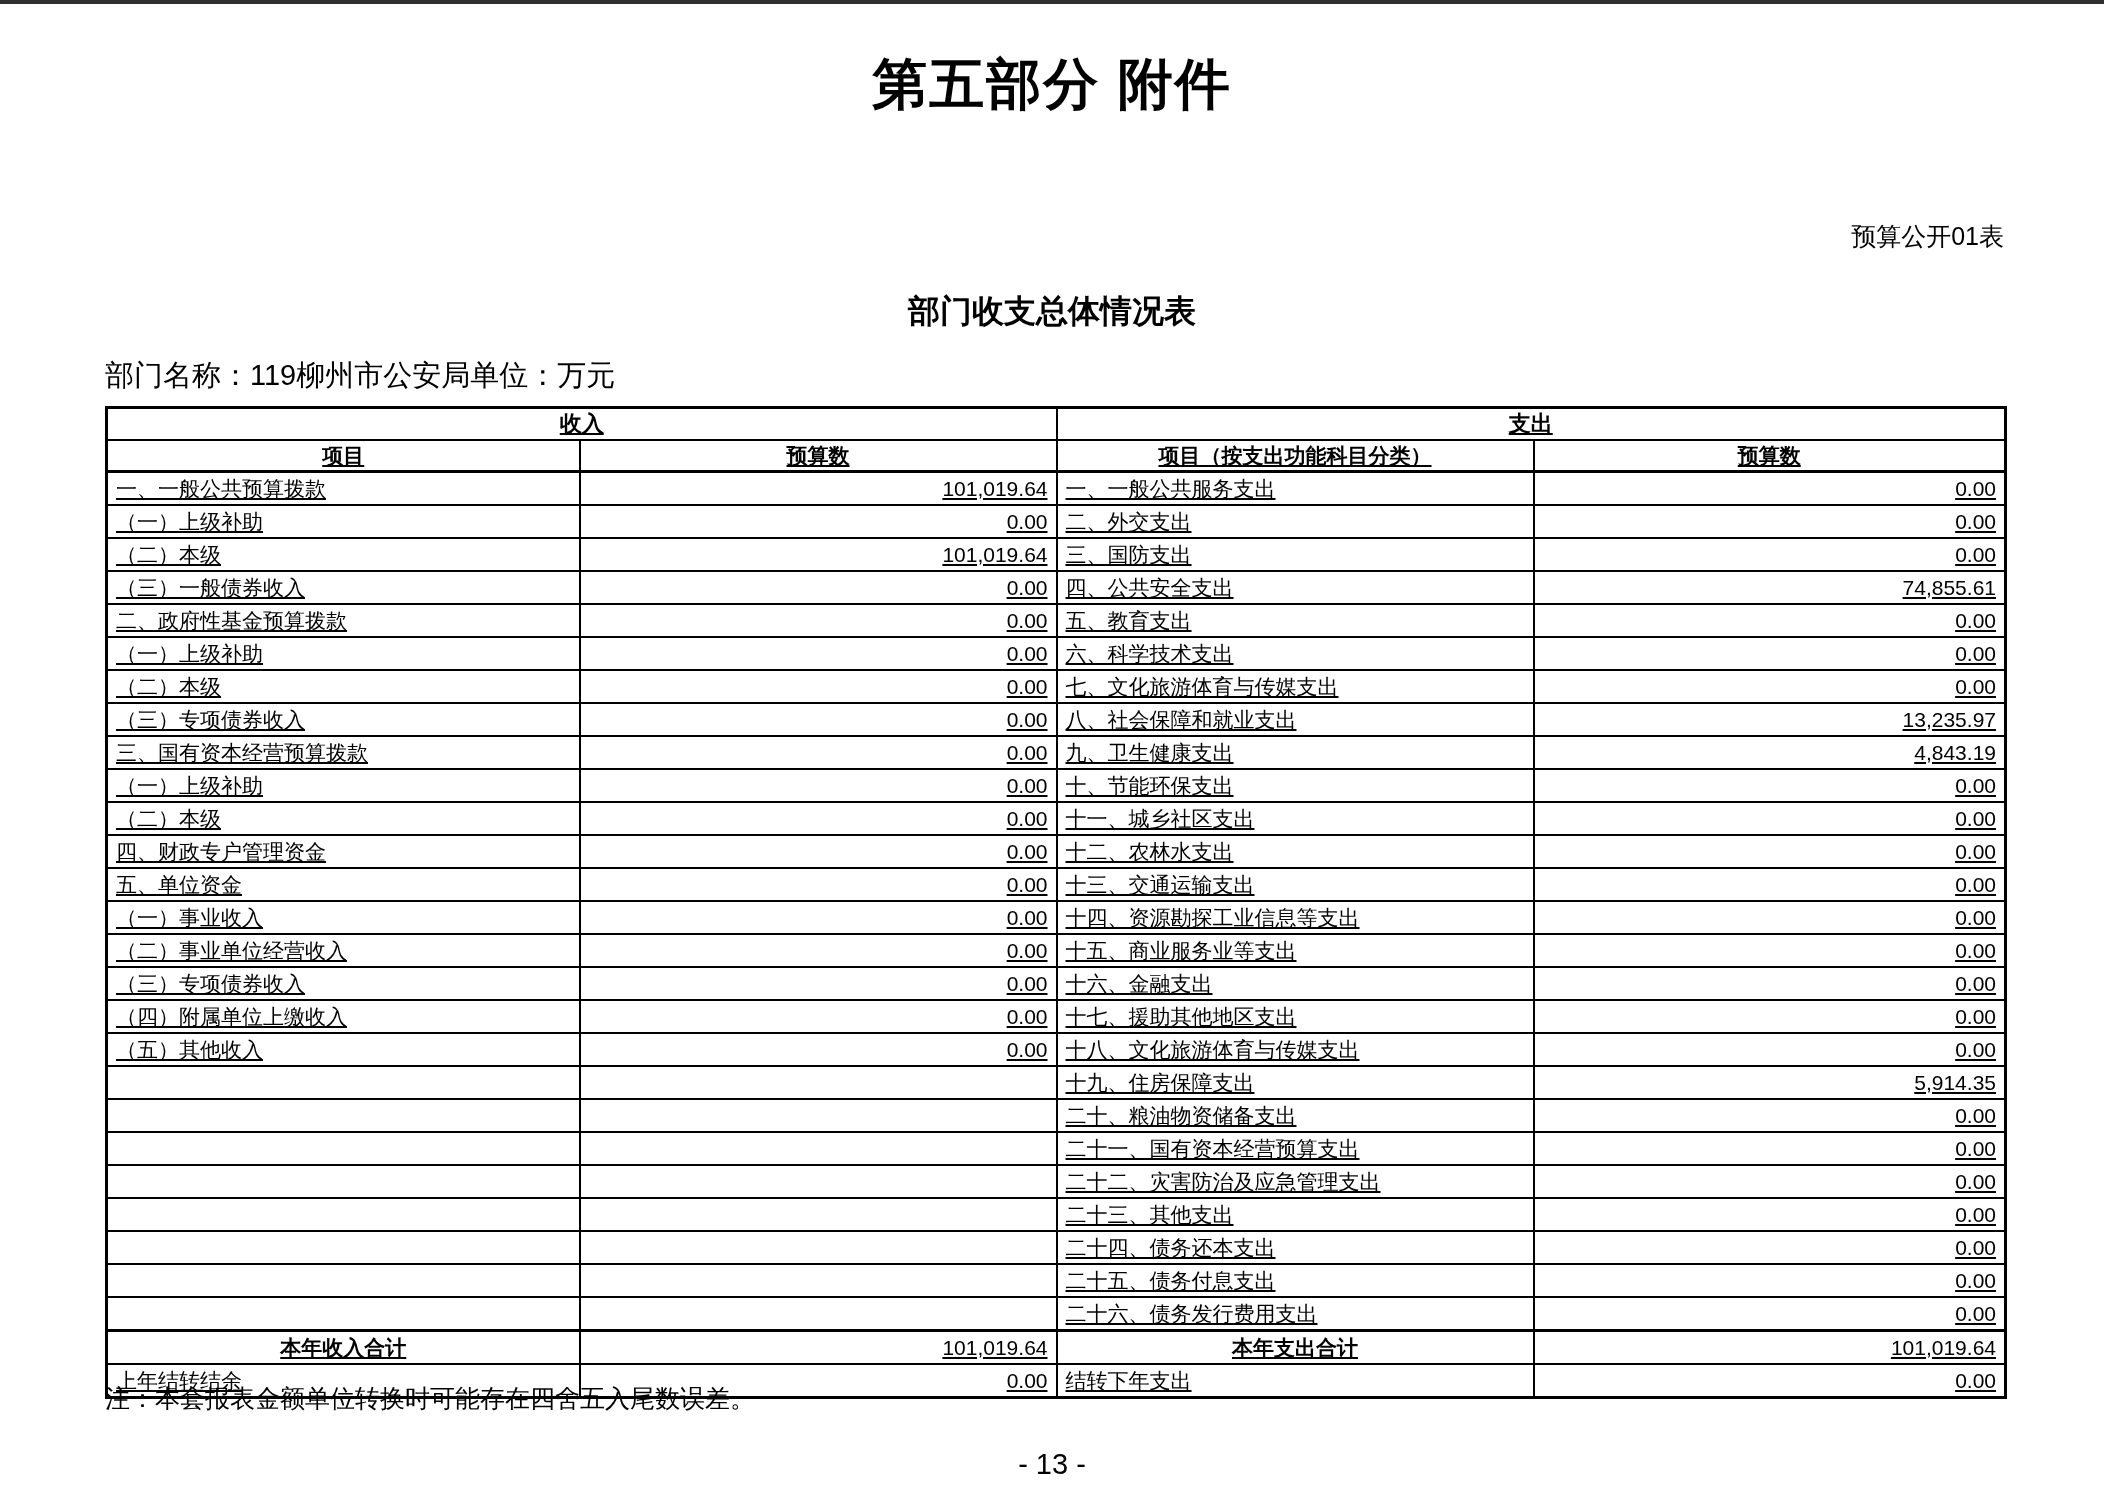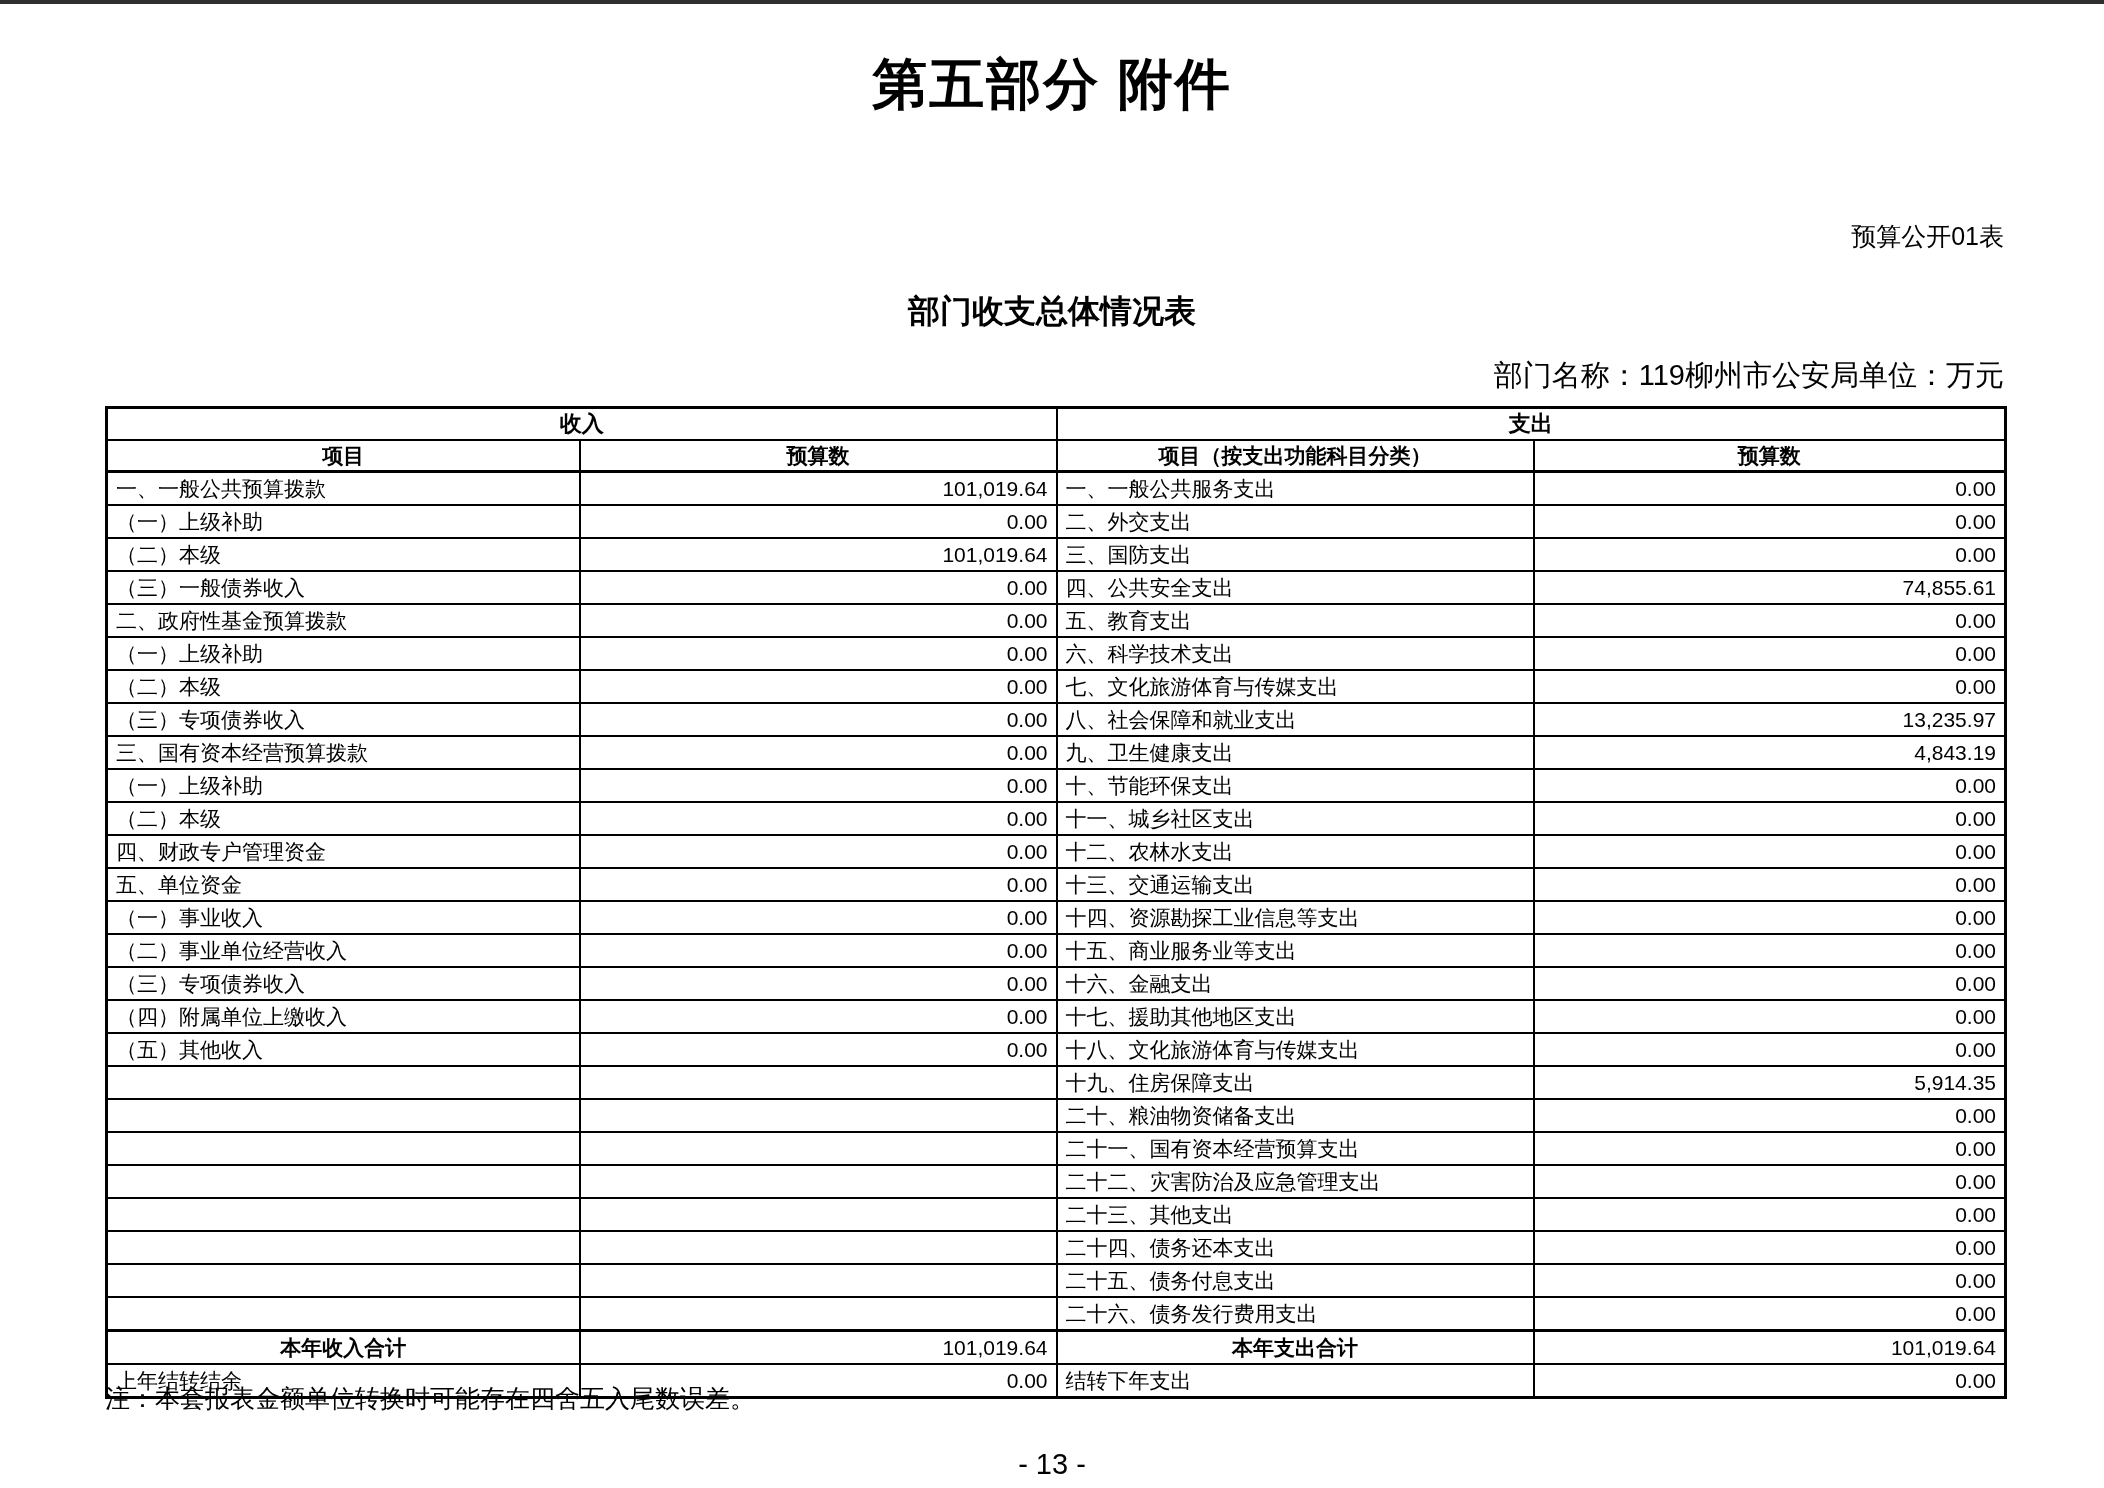--- a/index.html
+++ b/index.html
@@ -23,29 +23,30 @@
     position:absolute; top:216px; right:100px;
     font-size:25px;
   }
   .table-title {
     position:absolute; top:286px; left:0; width:100%;
     text-align:center;
     font-size:32px; font-weight:bold;
   }
   .meta {
     position:absolute; top:352px; left:105px; width:1899px;
-    display:flex; justify-content:flex-end;
+    display:flex; justify-content:flex-start;
     font-size:29px;
   }
   table.budget {
     position:absolute; top:402px; left:105px;
     width:1899px;
     border-collapse:collapse;
     table-layout:fixed;
     border:3px solid #000;
+    text-decoration:underline;
   }
   table.budget td {
     border:2px solid #000;
     font-size:21px;
     padding:0 8px;
     white-space:nowrap;
     overflow:hidden;
     height:31px;
     vertical-align:middle;
   }

